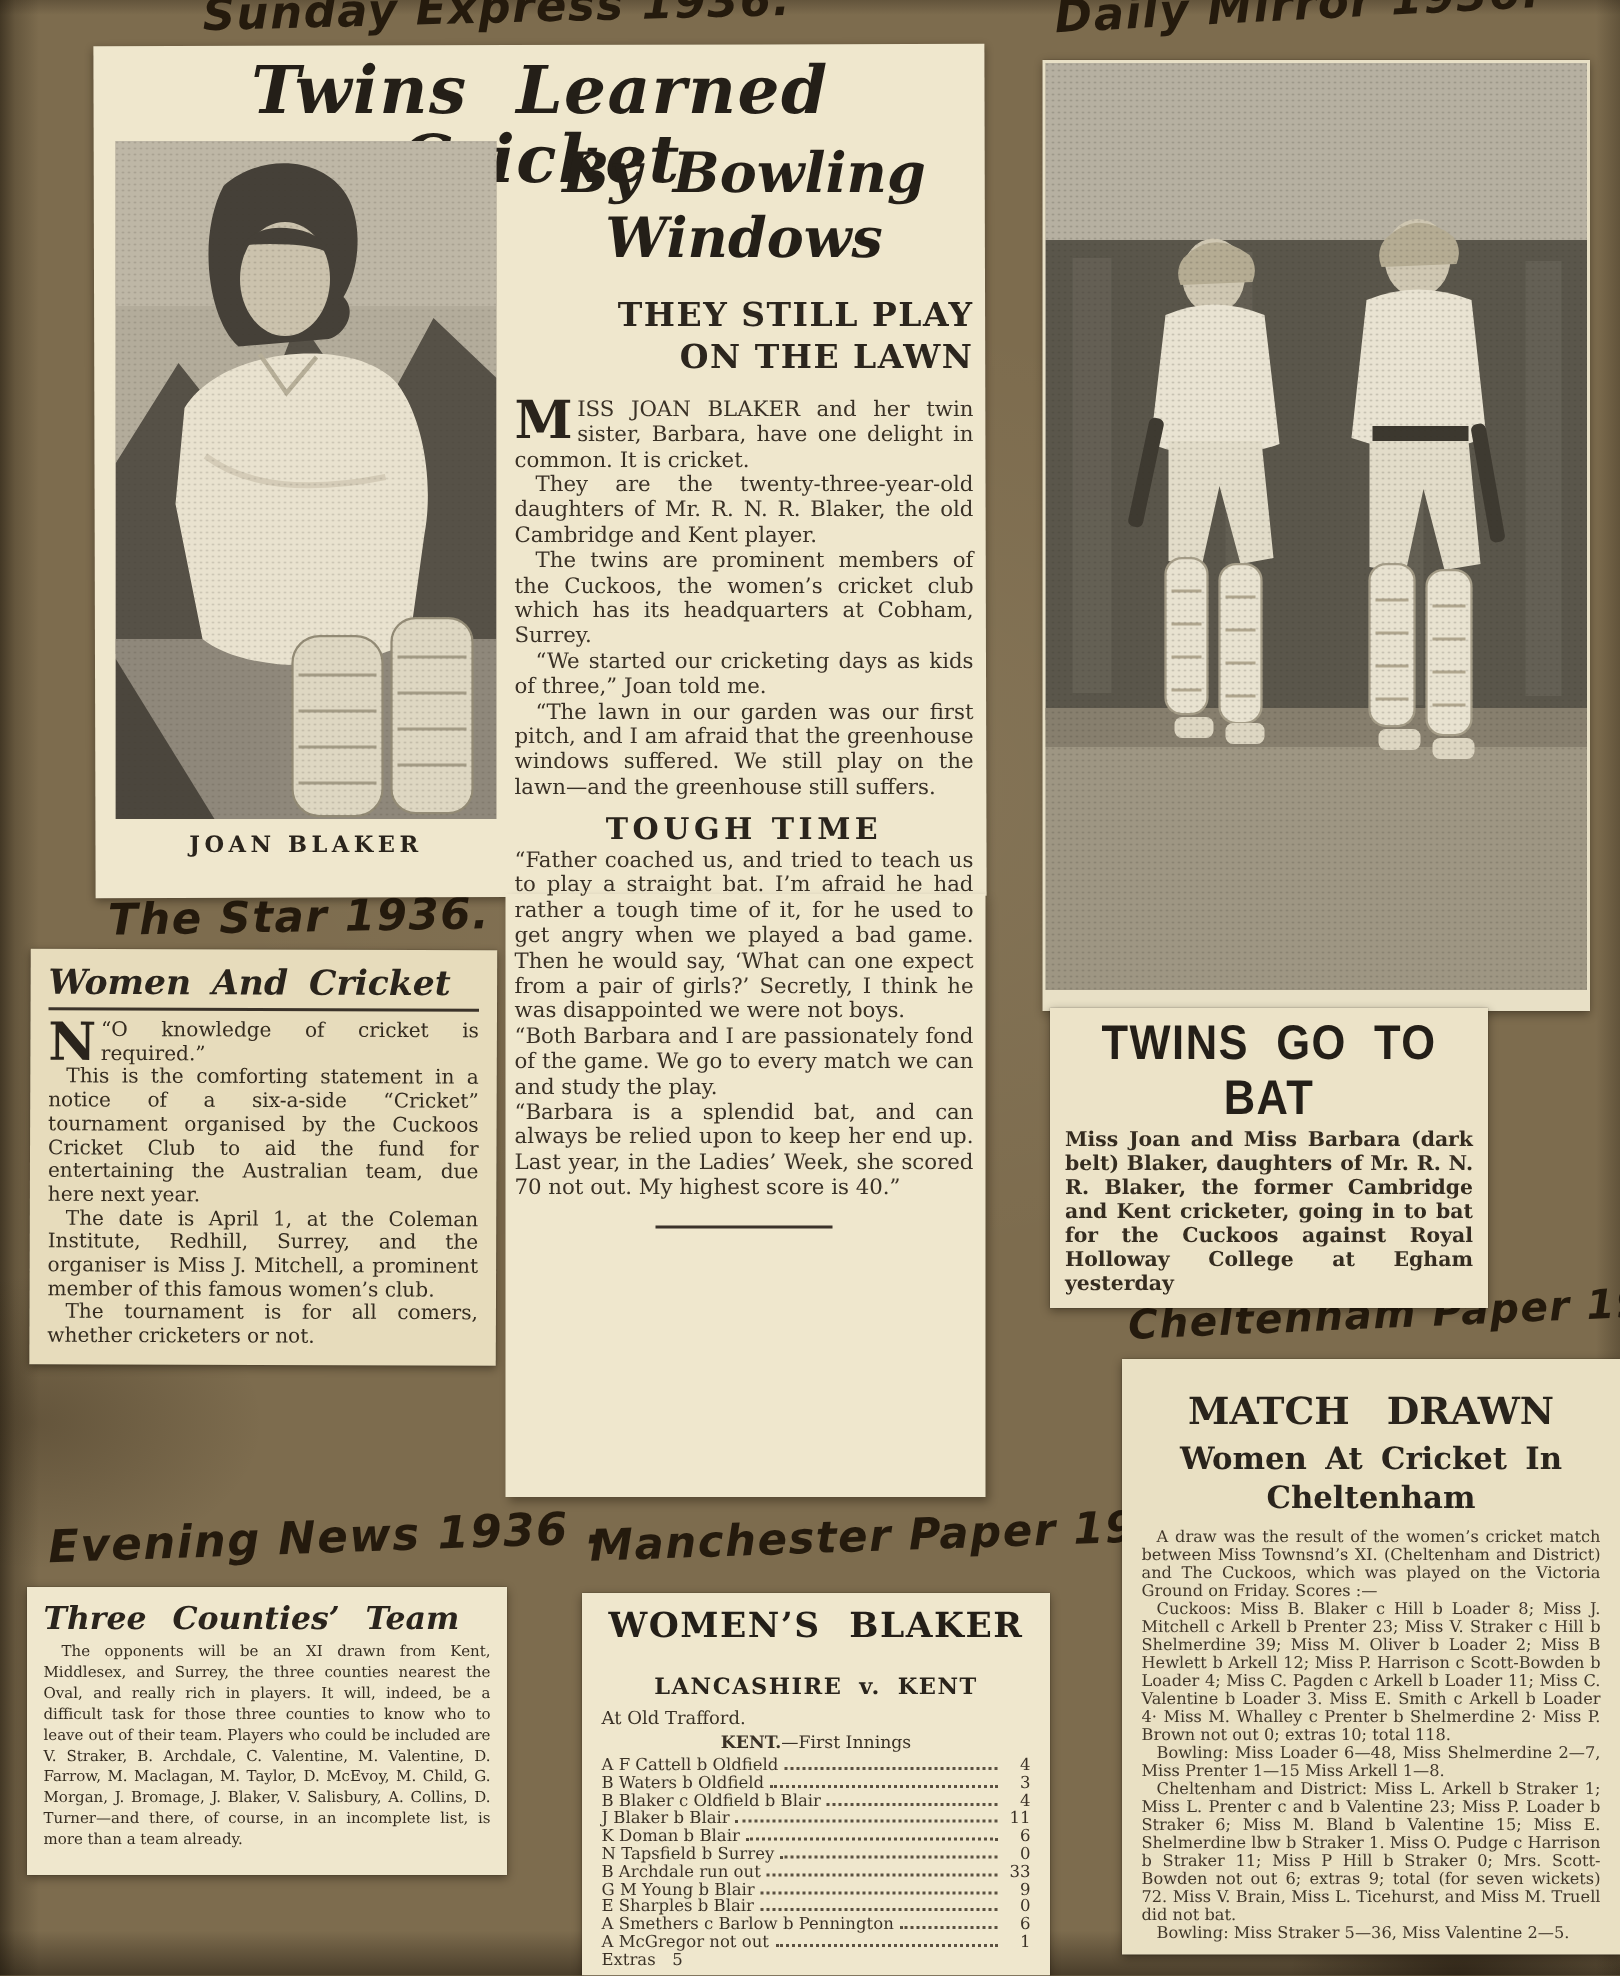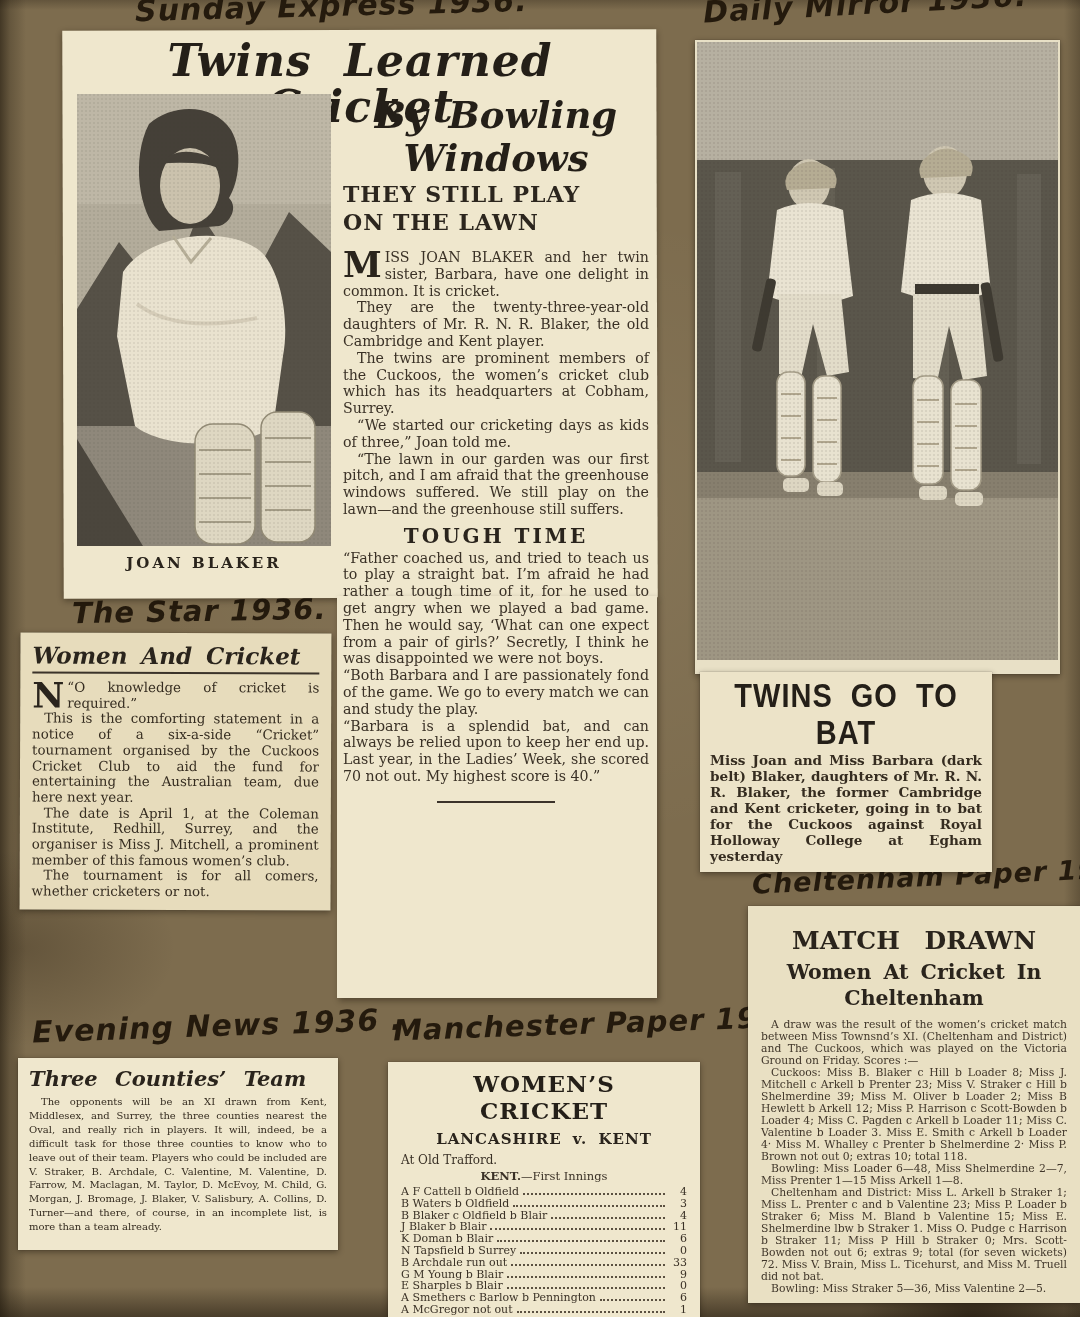--- a/index.html
+++ b/index.html
@@ -44,21 +44,21 @@
     font-size:44px;line-height:1.05;color:#241f18;
     word-spacing:16px;letter-spacing:1px;
   }
   .photo-wrap{position:absolute;left:14px;top:64px;width:254px;height:452px;overflow:hidden;background:#a9a291;}
   .photo-caption{
     position:absolute;left:14px;top:524px;width:254px;
     text-align:center;font-weight:700;font-size:15px;letter-spacing:3px;color:#2a241c;
   }
   .col{position:absolute;left:280px;top:64px;width:306px;color:#3a3126;}
   .col .h2{font-style:italic;font-weight:700;font-size:37px;line-height:1.16;text-align:center;color:#241f18;word-spacing:8px;}
-  .col .subhead{text-align:left;font-weight:700;font-size:22px;line-height:1.3;letter-spacing:1px;color:#2c261e;}
+  .col .subhead{margin-top:16px;text-align:right;font-weight:700;font-size:22px;line-height:1.3;letter-spacing:1px;color:#2c261e;}
   .col .byline{margin-top:18px;text-align:center;font-weight:700;font-size:15px;line-height:1.3;color:#2c261e;}
   .col .body{margin-top:12px;font-size:14.2px;line-height:16.8px;text-align:justify;}
   .col .body p{margin:0;text-indent:14px;}
   .col .body p.lead{text-indent:0;}
   .dropcap{float:left;font-size:35px;line-height:28px;padding:2px 3px 0 0;font-weight:700;color:#2a241c;}
   .crosshead{margin:10px 0 5px;text-align:center;font-weight:700;font-size:20px;letter-spacing:3px;color:#2a241c;}
   .endrule{width:118px;height:2px;background:#3b332a;margin:16px auto 0;}
   
   #star-clip{left:20px;top:633px;width:311px;min-height:250px;padding:9px 12px 10px;box-sizing:border-box;background:#e7dcbc;transform:rotate(.2deg);}
   #star-clip .title{font-style:italic;font-weight:700;font-size:23px;word-spacing:6px;color:#2a241c;border-bottom:2px solid #3b332a;padding-bottom:3px;}
@@ -79,21 +79,21 @@
   #match-clip .body{margin-top:8px;font-size:10.8px;line-height:12px;text-align:justify;color:#40362a;}
   #match-clip .body p{margin:0;text-indent:10px;}
   
   #evening-clip{left:18px;top:1058px;width:320px;min-height:192px;padding:8px 11px 10px;box-sizing:border-box;background:#efe7cd;}
   #evening-clip .title{font-style:italic;font-weight:700;font-size:21px;word-spacing:10px;color:#2a241c;}
   #evening-clip .body{margin-top:4px;font-size:10px;line-height:13.9px;text-align:justify;}
   #evening-clip .body p{margin:0;text-indent:12px;}
   
   #score-clip{left:388px;top:1062px;width:312px;min-height:246px;padding:8px 13px;box-sizing:border-box;background:#efe7cd;}
   #score-clip .title{text-align:center;font-weight:700;font-size:23px;letter-spacing:1px;word-spacing:10px;color:#241f18;}
-  #score-clip .subtitle{text-align:center;font-weight:700;font-size:15px;letter-spacing:1px;word-spacing:5px;margin-top:6px;color:#2a241c;}
+  #score-clip .subtitle{text-align:center;font-weight:700;font-size:15px;letter-spacing:1px;word-spacing:5px;margin-top:18px;color:#2a241c;}
   #score-clip .venue{font-size:12px;margin-top:5px;color:#3a3126;}
   #score-clip .innings{text-align:center;font-size:11.5px;margin-top:2px;color:#3a3126;}
   #score-clip .innings .team{font-weight:700;}
   .score-rows{margin-top:3px;font-size:11px;color:#3a3126;}
   .score-row{display:flex;align-items:baseline;line-height:11.8px;}
   .score-row .batter{white-space:nowrap;}
   .score-row .leader{flex:1;border-bottom:2px dotted #5a5040;margin:0 4px 2px;min-width:10px;}
   .score-row .runs{width:18px;text-align:right;}
   
   #hw-se{left:135px;top:-12px;font-size:30px;transform:rotate(-1.5deg);}
@@ -268,21 +268,21 @@
   </div>
 
   <div class="clip" id="evening-clip">
     <div class="title">Three Counties’ Team</div>
     <div class="body">
       <p>The opponents will be an XI drawn from Kent, Middlesex, and Surrey, the three counties nearest the Oval, and really rich in players.  It will, indeed, be a difficult task for those three counties to know who to leave out of their team.  Players who could be included are V. Straker, B. Archdale, C. Valentine, M. Valentine, D. Farrow, M. Maclagan, M. Taylor, D. McEvoy, M. Child, G. Morgan, J. Bromage, J. Blaker, V. Salisbury, A. Collins, D. Turner—and there, of course, in an incomplete list, is more than a team already.</p>
     </div>
   </div>
 
   <div class="clip" id="score-clip">
-    <div class="title">WOMEN’S CRICKET</div>
+    <div class="title">WOMEN’S BLAKER</div>
     <div class="subtitle">LANCASHIRE v. KENT</div>
     <div class="venue">At Old Trafford.</div>
     <div class="innings"><span class="team">KENT.</span><span>—First Innings</span></div>
     <div class="score-rows">
         <div class="score-row">
         <span class="batter">A F Cattell b Oldfield</span>
         <span class="leader"></span>
         <span class="runs">4</span>
       </div>
         <div class="score-row">

